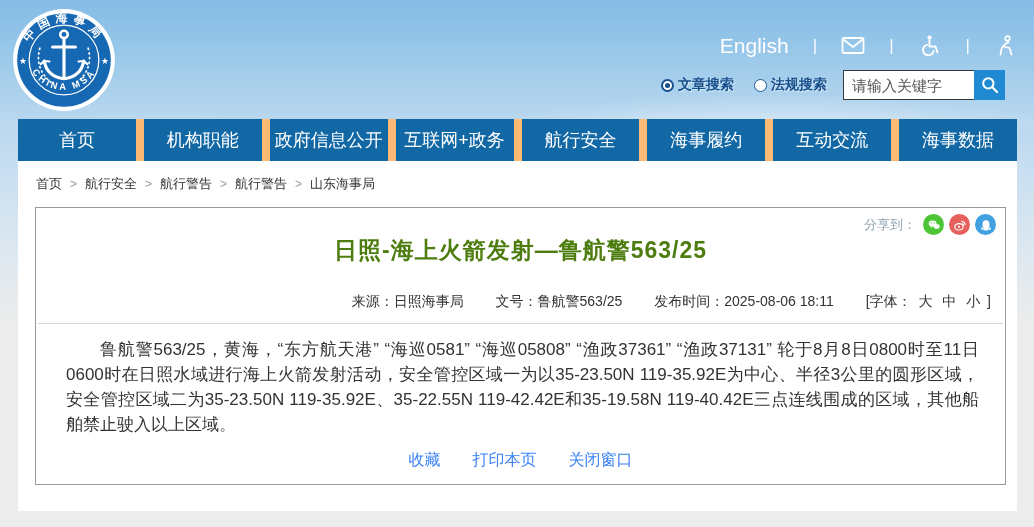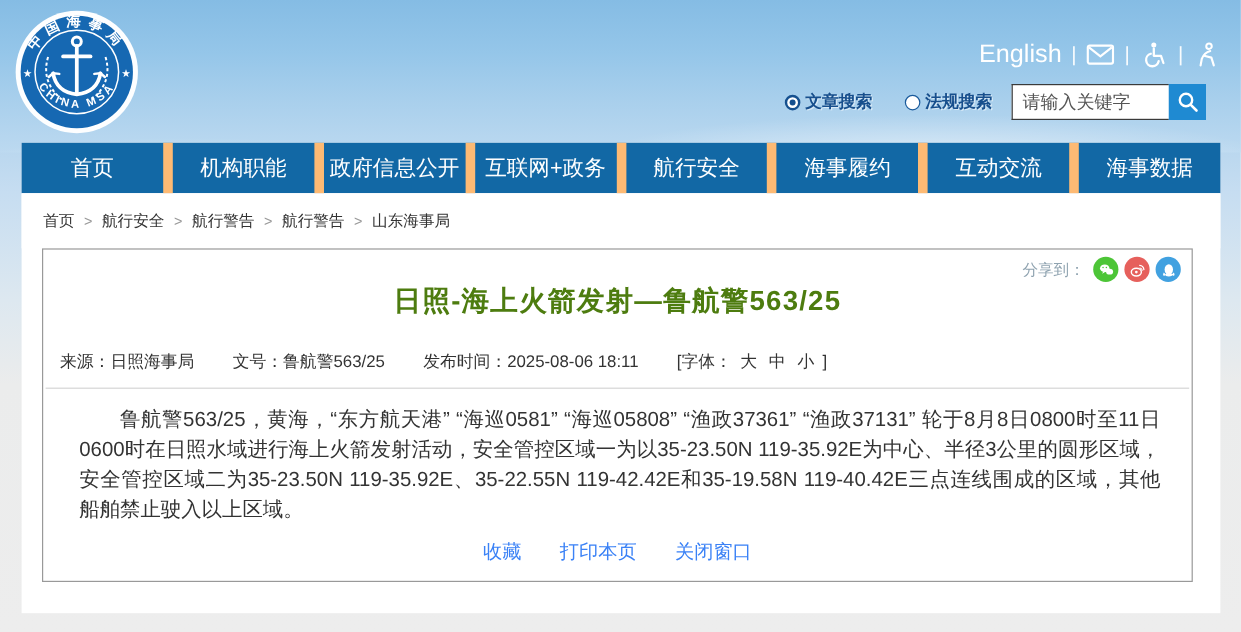--- a/index.html
+++ b/index.html
@@ -25,30 +25,30 @@
   .site-title {
     font-size:46px; font-weight:700; color:#1b69b5; letter-spacing:3px; line-height:1.1;
     text-shadow:-2px -2px 0 #fff,2px -2px 0 #fff,-2px 2px 0 #fff,2px 2px 0 #fff,0 2px 0 #fff,2px 0 0 #fff,0 -2px 0 #fff,-2px 0 0 #fff;
   }
   .site-subtitle {
     margin-top:5px; font-size:14px; font-weight:700; color:#1b69b5; letter-spacing:.2px;
     text-shadow:-1px -1px 0 #fff,1px -1px 0 #fff,-1px 1px 0 #fff,1px 1px 0 #fff;
   }
   .top-links {
     position:absolute; top:32px; right:16px; height:28px;
-    display:flex; align-items:center; gap:8px; color:#fff;
+    display:flex; align-items:center; gap:24px; color:#fff;
   }
   .top-links .sep { font-size:17px; color:#fff; opacity:.95; font-weight:300; }
   .english-link { font-size:21px; color:#fff; text-decoration:none; cursor:pointer; }
   .tl-icon { width:24px; height:24px; display:block; cursor:pointer; }
   .search-row {
     position:absolute; top:70px; right:29px;
     display:flex; align-items:center;
   }
-  .radio-group { display:flex; align-items:center; gap:27px; margin-right:16px; }
+  .radio-group { display:flex; align-items:center; gap:20px; margin-right:16px; }
   .radio-item { display:flex; align-items:center; gap:4px; cursor:pointer; }
   .radio-dot {
     width:13px; height:13px; border-radius:50%; background:#fff; border:1px solid #1a5a9b; position:relative;
   }
   .radio-dot.checked { border:2px solid #15508f; }
   .radio-dot.checked::after {
     content:""; position:absolute; left:2px; top:2px; width:5px; height:5px; border-radius:50%; background:#15508f;
   }
   .radio-label { font-size:14px; font-weight:700; color:#174f8d; text-shadow:1px 1px 0 rgba(255,255,255,.55); }
   .search-box { display:flex; align-items:flex-start;border-radius:10px; }
@@ -72,34 +72,34 @@
   .nav-item + .nav-item { border-left:8px solid #fdba74; }
   
   .breadcrumb {
     height:46px; display:flex; align-items:center; padding-left:18px;
     font-size:13px; color:#333; background:#fff;
   }
   .breadcrumb .crumb { cursor:pointer; }
   .breadcrumb .bc-sep { margin:0 8px; color:#999; font-size:12px; }
   
   .content-box {
-    position:relative; margin:0 23px 0 17px; height:278px;
+    position:relative; margin:0 11px 0 17px; height:278px;
     border:1px solid #999; background:#fff;
   }
   .share-row { position:absolute; top:6px; right:9px; display:flex; align-items:center; gap:5px; }
   .share-label { font-size:13px; color:#8fa3b0; margin-right:2px; }
   .share-icon { width:21px; height:21px; border-radius:50%; display:flex; align-items:center; justify-content:center; cursor:pointer; }
   .share-wechat { background:#4dc537; }
   .share-weibo  { background:#e6605c; }
   .share-qq     { background:#41a1e0; }
   .article-title {
     margin-top:27px; text-align:center; font-size:23px; font-weight:700; color:#4d7c0f; letter-spacing:1px;
   }
   .meta-row {
-    margin-top:27px; text-align:left; font-size:14px; color:#333;
+    margin-top:27px; text-align:right; font-size:14px; color:#333;
   }
   .meta-row .meta-seg { margin:0 14px; }
   .font-size-ctl { cursor:pointer; margin:0 3px; }
   .meta-divider { margin:12px 2px 0 2px; border-bottom:1px solid #d5d5d5; }
   .article-body {
     padding:13px 26px 0 30px; font-size:17px; color:#333; line-height:25px;
     text-align:justify; text-indent:2em;
   }
   .actions-row {
     margin-top:13px; display:flex; justify-content:center; gap:32px;

